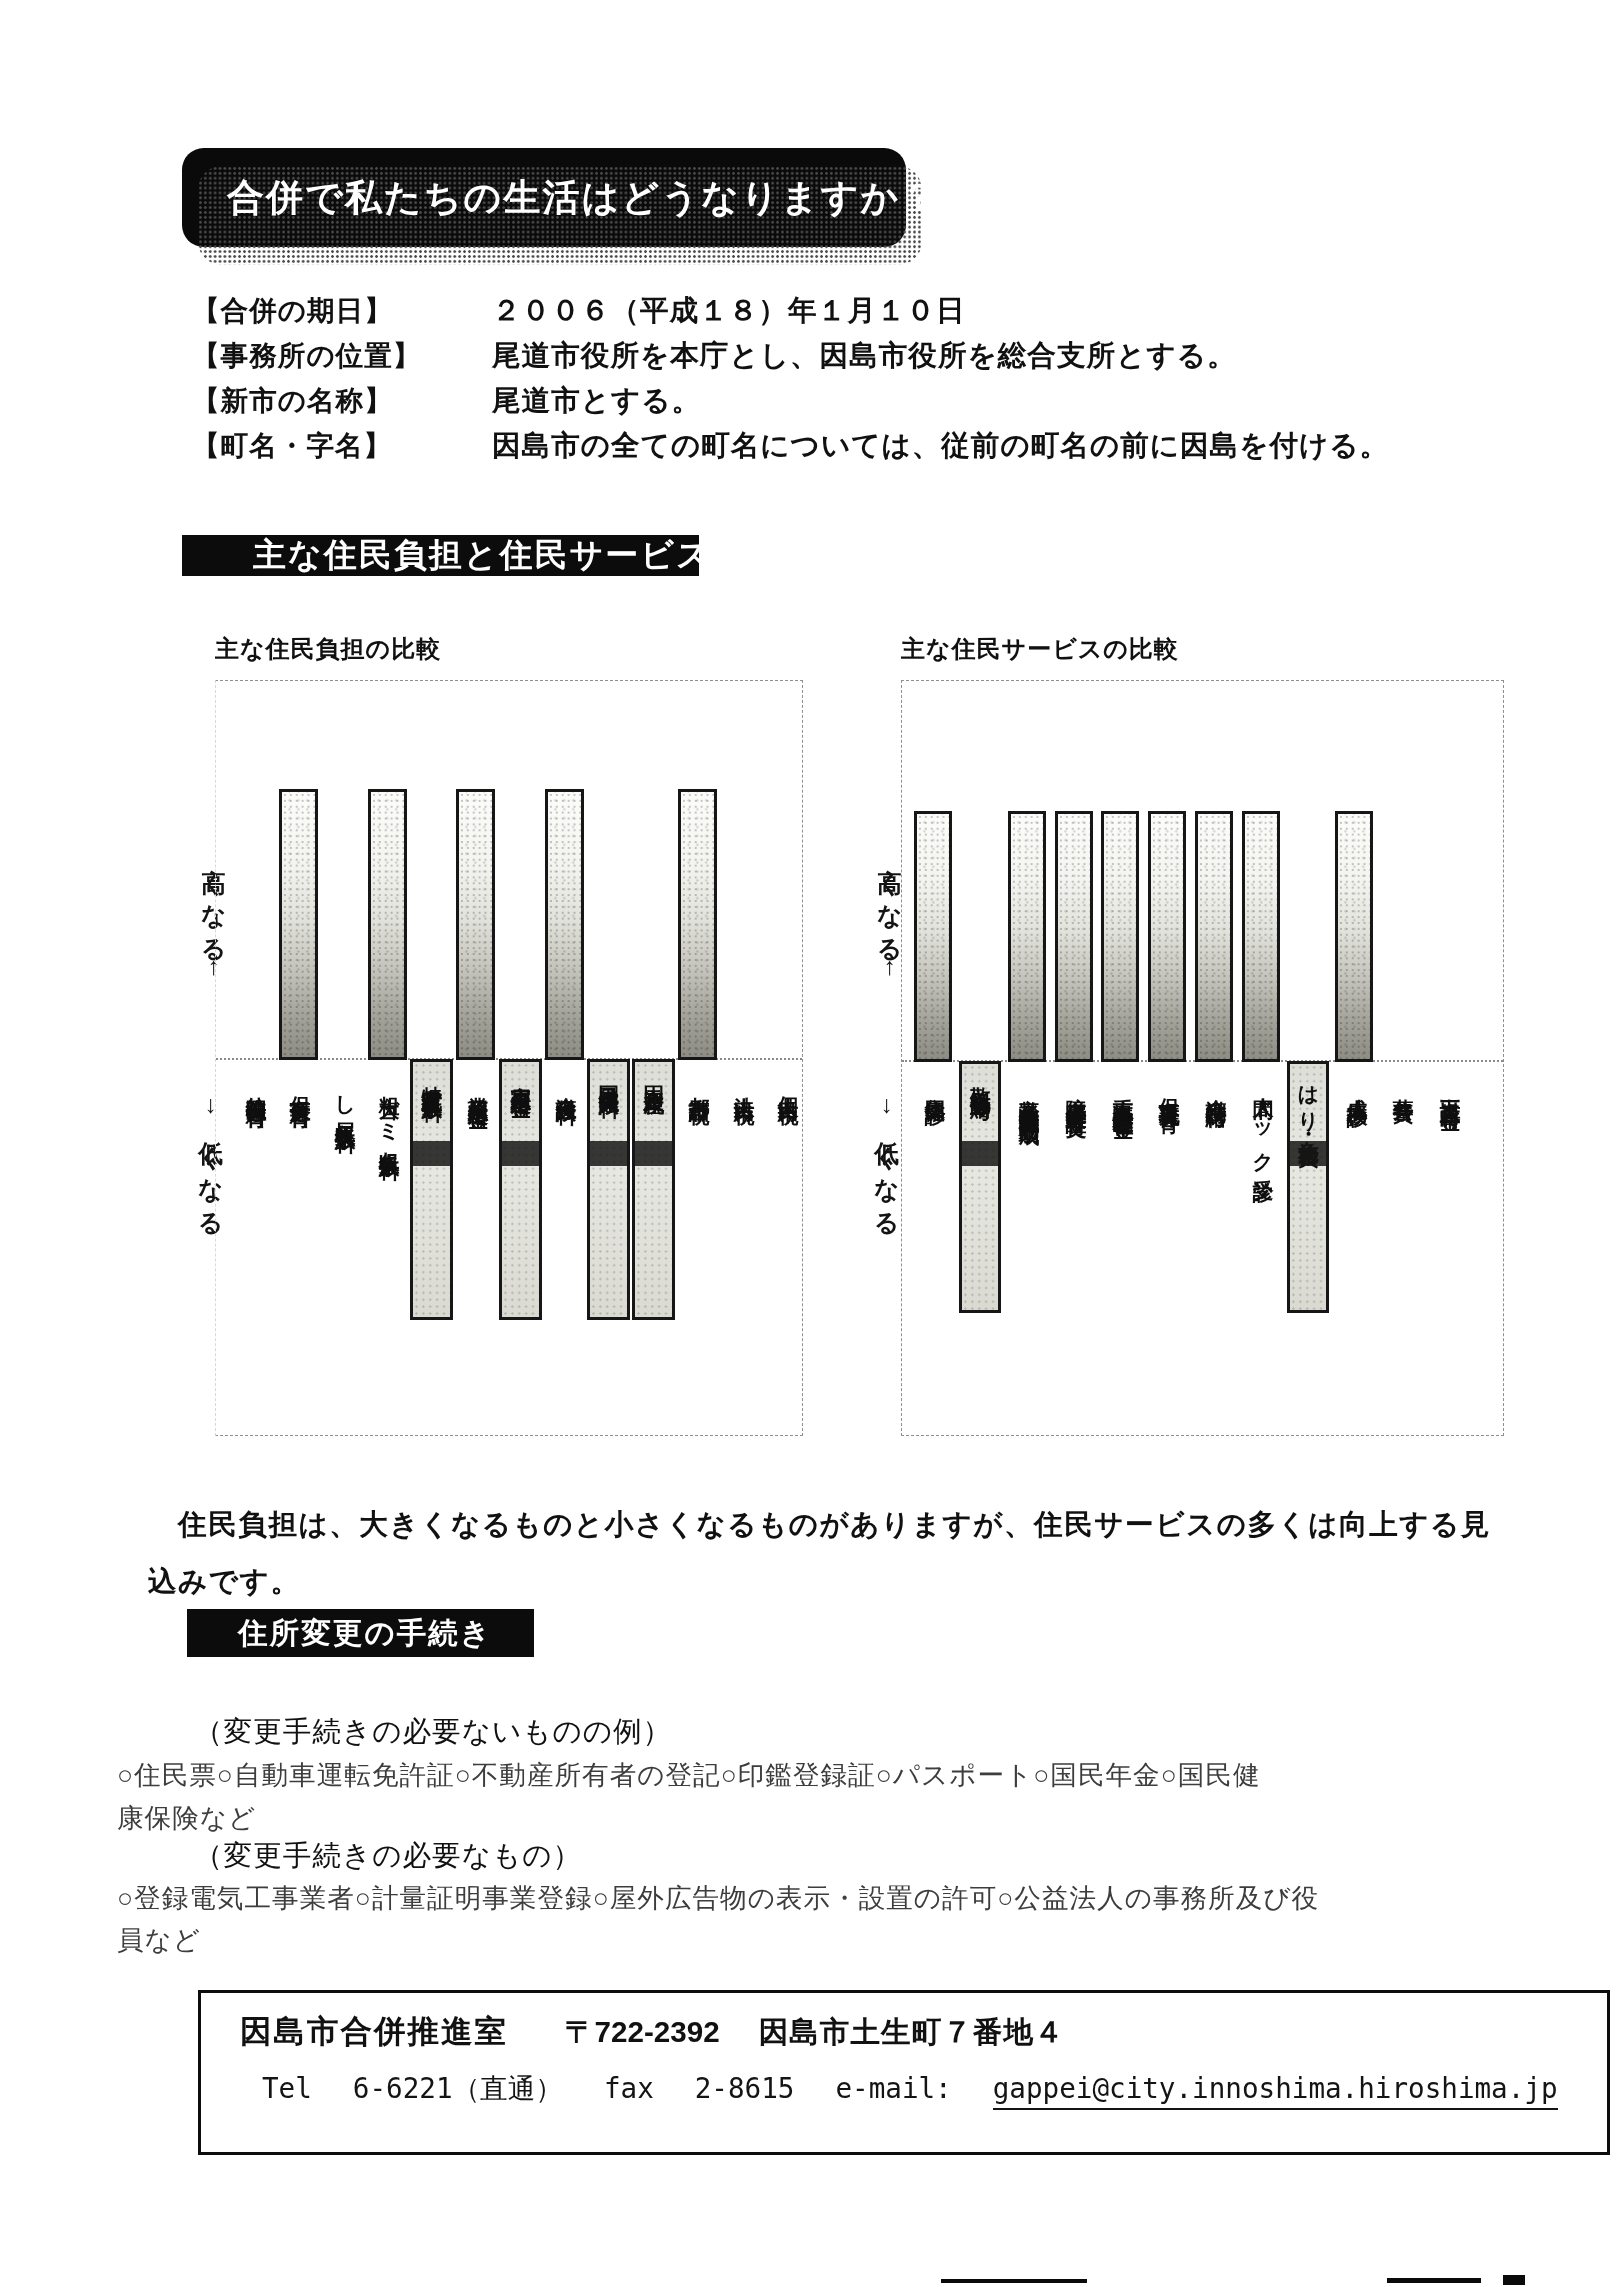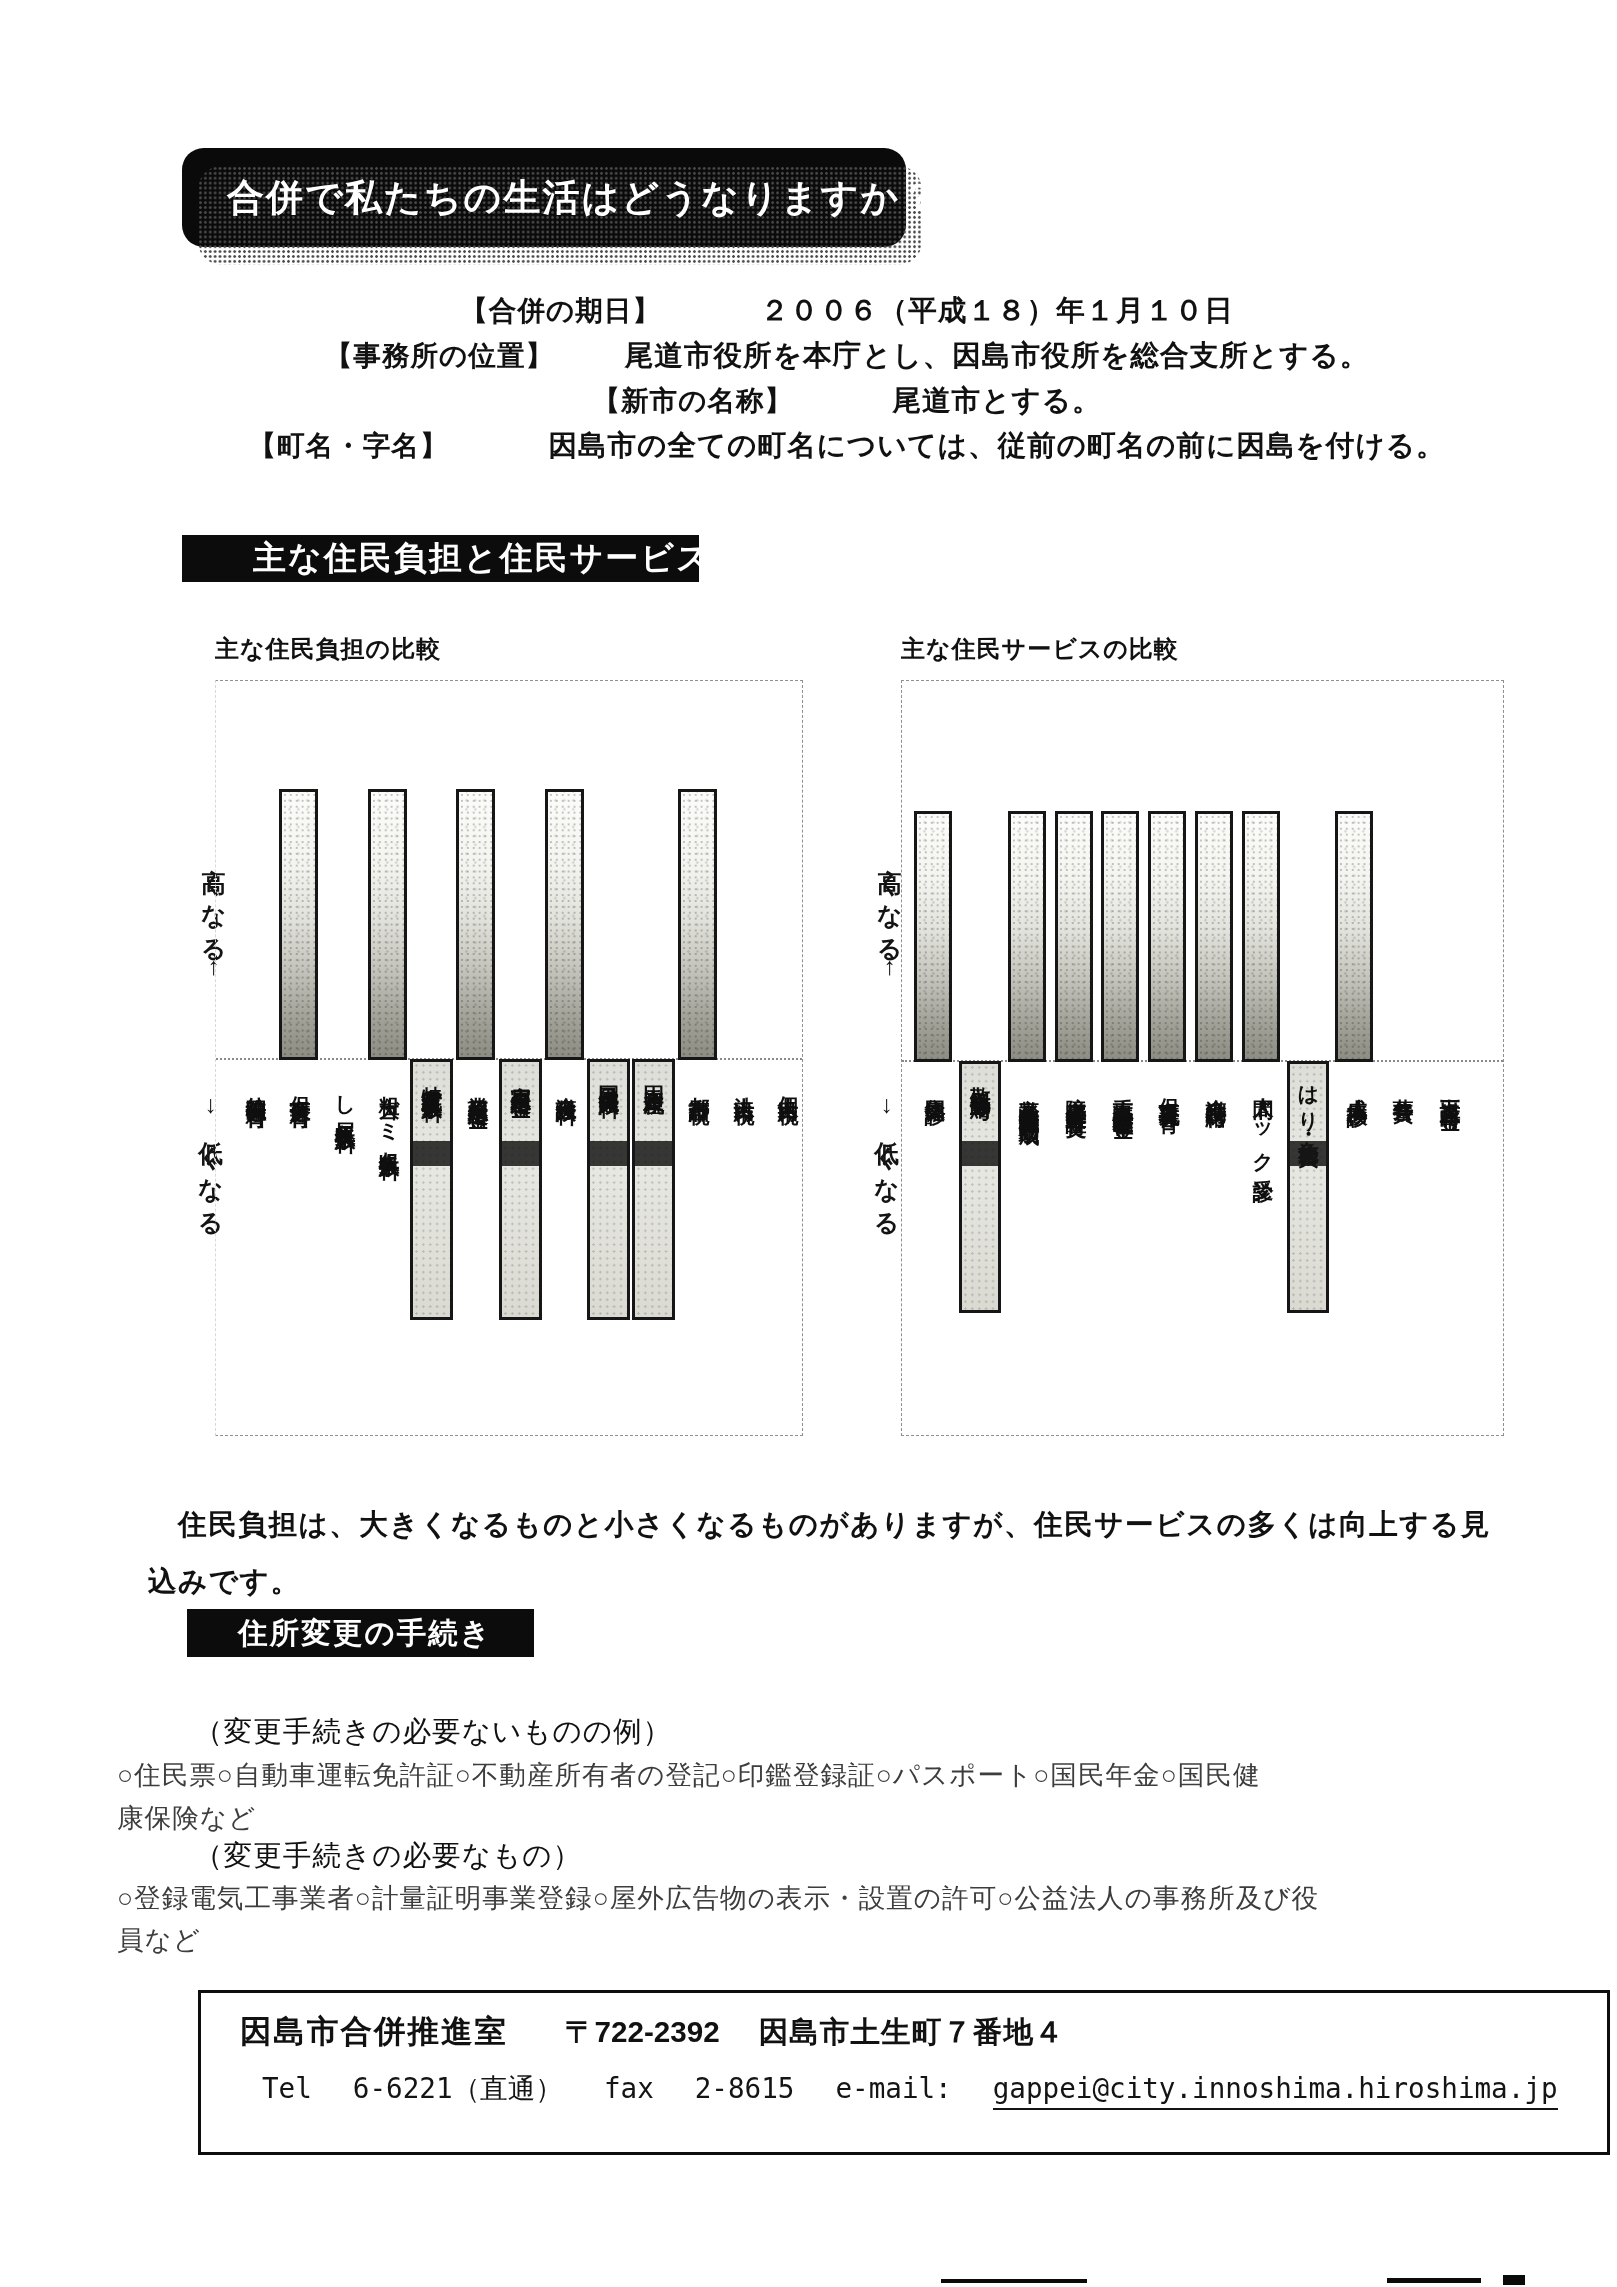--- a/index.html
+++ b/index.html
@@ -20,28 +20,28 @@
     border-radius:23.6px;z-index:-1;
     background-image:radial-gradient(#4a4a4a 1.2px,transparent 1.5px);
     background-size:4.9px 4.9px;
   }
   .banner span{
     color:#fff;font-size:37px;font-weight:700;letter-spacing:2px;padding-left:45px;white-space:nowrap;
   }
 
   
   .facts{position:absolute;left:192px;top:288px;width:1310px;}
-  .fact-row{display:flex;height:45px;align-items:center;justify-content:center;}
+  .fact-row{display:flex;height:45px;align-items:center;}
   .fact-label{width:300px;font-size:27.6px;font-weight:700;letter-spacing:1px;}
   .fact-value{font-size:28.6px;font-weight:700;letter-spacing:1px;white-space:nowrap;}
 
   
   .secbar{position:absolute;background:#0c0c0c;display:flex;align-items:center;}
   .secbar span{color:#fff;font-weight:700;white-space:nowrap;}
-  #secbar1{left:182px;top:535px;width:517px;height:47px;}
+  #secbar1{left:182px;top:535px;width:517px;height:41px;}
   #secbar1 span{font-size:33px;padding-left:71px;letter-spacing:2px;}
   #secbar2{left:187px;top:1609px;width:347px;height:48px;}
   #secbar2 span{font-size:29.6px;padding-left:51px;letter-spacing:2px;}
 
   
   .chart-title{position:absolute;text-align:left;font-size:24px;font-weight:700;letter-spacing:1px;}
   #chart-left-title{left:215px;top:633px;width:586px;}
   #chart-right-title{left:901px;top:633px;width:601px;}
   .chart-box{position:absolute;border:1px dashed #8f8f8f;background:transparent;}
   #chart-left{left:215px;top:680px;width:586px;height:754px;border-left-color:#d8d8d8;}

